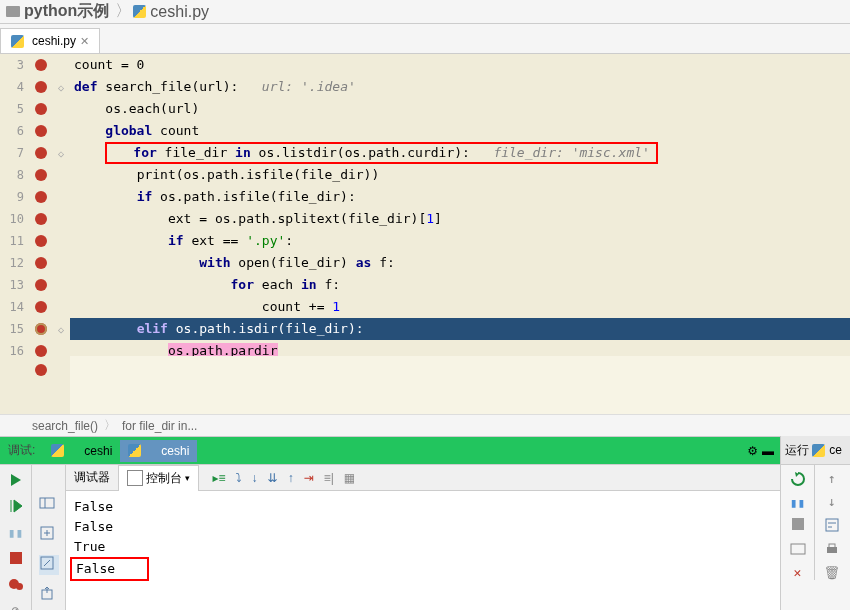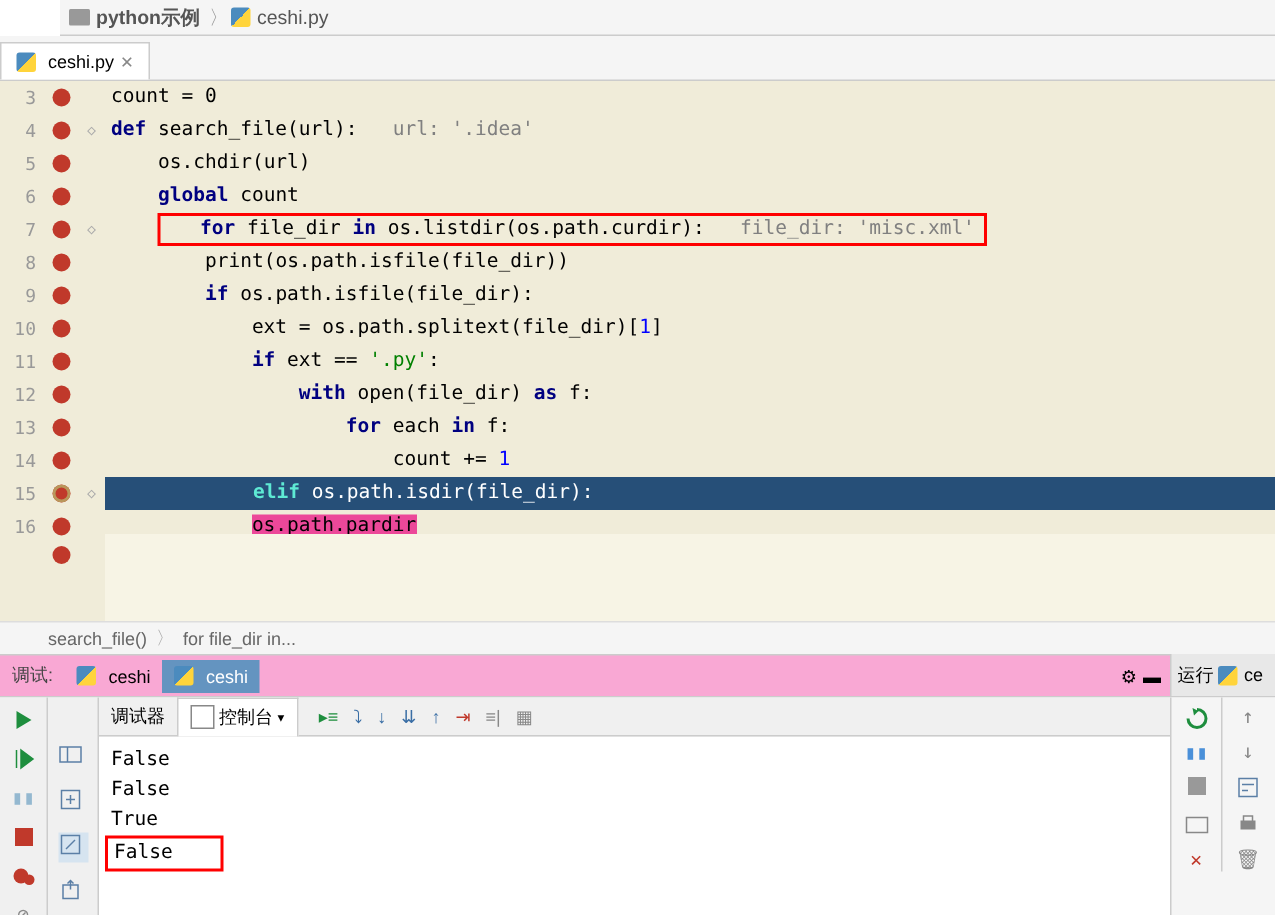--- a/index.html
+++ b/index.html
@@ -1,49 +1,49 @@
 <!DOCTYPE html>
 <html><head>
 <meta charset="utf-8">
 <style>
 * { margin: 0; padding: 0; box-sizing: border-box; }
 body { font-family: Consolas, monospace; font-size: 13px; background: #fff; width: 850px; height: 610px; overflow: hidden; }
-.breadcrumb { height: 24px; display: flex; align-items: center; padding: 0 6px; border-bottom: 1px solid #ccc; background: #f5f5f5; font-family: "Segoe UI", sans-serif; font-size: 13px; margin-left: 40px; }
+.breadcrumb { height: 24px; display: flex; align-items: center; padding: 0 6px; border-bottom: 1px solid #ccc; background: #f5f5f5; font-family: "Segoe UI", sans-serif; font-size: 16px; }
 .breadcrumb .crumb { display: flex; align-items: center; margin-right: 4px; color: #555; cursor: pointer; }
 .breadcrumb .sep { color: #999; margin: 0 2px; }
 .fldr { display: inline-block; width: 14px; height: 11px; background: #999; margin-right: 4px; border-radius: 1px; }
 .pyf { display: inline-block; width: 13px; height: 13px; background: linear-gradient(135deg,#4B8BBE 50%,#FFD43B 50%); margin-right: 4px; border-radius: 2px; }
 .tabbar { height: 30px; display: flex; align-items: flex-end; border-bottom: 1px solid #ccc; background: #f5f5f5; font-family: "Segoe UI", sans-serif; font-size: 12px; }
 .tab { padding: 5px 10px; background: #fff; border: 1px solid #ccc; border-bottom: none; display: flex; align-items: center; gap: 4px; }
 .tab .close { color: #888; cursor: pointer; font-size: 11px; }
 .editor { display: flex; height: 360px; overflow: hidden; }
 .gutter { width: 30px; background: #f0ecd9; text-align: right; padding-right: 6px; color: #999; font-size: 12px; }
 .gutter div { height: 22px; line-height: 22px; }
 .bpcol { width: 22px; background: #f0ecd9; }
 .bpcol div { height: 22px; display: flex; align-items: center; justify-content: center; }
 .bp { width: 12px; height: 12px; background: #c0392b; border-radius: 50%; }
 .bp.hl { box-shadow: 0 0 0 2px #b9975b inset; }
 .shcol { width: 18px; background: #f0ecd9; }
 .shcol div { height: 22px; display: flex; align-items: center; justify-content: center; color: #aaa; font-size: 10px; }
 .code { flex: 1; background: #f7f4e5; }
 .line { height: 22px; line-height: 22px; padding-left: 4px; white-space: pre; }
 .line.hl { background: #f0ecd9; }
 .line.sel { background: #264f78; color: #fff; }
-.line.sel .kw, .line.sel .fn { color: #5eead4; margin-left: 32px; }
+.line.sel .kw, .line.sel .fn { color: #c4b5fd; }
 .kw { color: #000080; font-weight: bold; }
 .fn { color: #000; }
 .num { color: #0000ff; }
 .str { color: #008000; }
-.cmt { color: #808080; }
+.cmt { color: #808080; font-style: italic; }
 .redbox { outline: 2px solid red; outline-offset: -2px; display: inline-block; padding-left: 28px; }
 .navpath { height: 22px; background: #f5f5f5; border-top: 1px solid #ddd; display: flex; align-items: center; padding-left: 32px; font-family: "Segoe UI", sans-serif; font-size: 12px; color: #666; }
 .navpath .sep { margin: 0 6px; color: #aaa; }
-.dbgbar { height: 28px; background: #f9a8d4; border-top: 1px solid #ccc; display: flex; align-items: center; font-family: "Segoe UI", sans-serif; font-size: 12px; }
+.dbgbar { height: 28px; background: #22c55e; border-top: 1px solid #ccc; display: flex; align-items: center; font-family: "Segoe UI", sans-serif; font-size: 12px; }
 .dbgbar .lbl { padding: 0 8px; color: #444; }
-.dbgtab { padding: 4px 8px; display: flex; align-items: center; gap: 4px; cursor: pointer; }
+.dbgtab { padding: 4px 8px; display: flex; align-items: center; gap: 16px; cursor: pointer; }
 .dbgtab.act { background: #6494c0; color: #fff; }
 .dbgbar .r { margin-left: auto; display: flex; align-items: center; gap: 4px; padding-right: 6px; }
 .lower { display: flex; height: 170px; border-top: 1px solid #ccc; }
 .sidecol { width: 32px; background: #f0f0f0; border-right: 1px solid #ccc; display: flex; flex-direction: column; align-items: center; padding-top: 6px; gap: 8px; }
 .sidecol .btn { width: 18px; height: 18px; cursor: pointer; display: flex; align-items: center; justify-content: center; font-size: 13px; }
 .midcol { width: 34px; background: #f0f0f0; border-right: 1px solid #ccc; display: flex; flex-direction: column; align-items: center; padding-top: 30px; gap: 10px; }
 .midcol .btn { width: 20px; height: 20px; cursor: pointer; }
 .console { flex: 1; display: flex; flex-direction: column; }
 .ctoolbar { height: 26px; background: #f0f0f0; border-bottom: 1px solid #ccc; display: flex; align-items: center; font-family: "Segoe UI", sans-serif; font-size: 12px; }
 .ctoolbar .ctab { padding: 4px 8px; cursor: pointer; display: flex; align-items: center; gap: 3px; }
@@ -163,32 +163,32 @@
       <div></div>
       <div></div>
       <div></div>
       <div>◇</div>
       <div></div>
       <div style="height:16px"></div>
   </div>
   <div class="code">
     <div class="line hl"><span>count = 0</span></div>
     <div class="line hl"><span class="kw">def</span> <span class="fn">search_file</span><span>(url):</span>   <span class="cmt">url: '.idea'</span></div>
-    <div class="line hl">    <span>os.chdir(url)</span></div>
+    <div class="line hl">    <span>os.each(url)</span></div>
     <div class="line hl">    <span class="kw">global</span><span> count</span></div>
     <div class="line hl">    <span class="redbox" style="padding-right:8px"><span class="kw">for</span><span> file_dir </span><span class="kw">in</span><span> os.listdir(os.path.curdir):</span>   <span class="cmt">file_dir: 'misc.xml'</span></span></div>
     <div class="line hl">        <span>print</span><span>(os.path.isfile(file_dir))</span></div>
     <div class="line hl">        <span class="kw">if</span><span> os.path.isfile(file_dir):</span></div>
     <div class="line hl">            <span>ext = os.path.splitext(file_dir)[</span><span class="num">1</span><span>]</span></div>
     <div class="line hl">            <span class="kw">if</span><span> ext == </span><span class="str">'.py'</span><span>:</span></div>
     <div class="line hl">                <span class="kw">with</span><span> open(file_dir) </span><span class="kw">as</span><span> f:</span></div>
     <div class="line hl">                    <span class="kw">for</span><span> each </span><span class="kw">in</span><span> f:</span></div>
     <div class="line hl">                        <span>count += </span><span class="num">1</span></div>
     <div class="line sel">        <span class="kw">elif</span><span> os.path.isdir(file_dir):</span></div>
-    <div class="line hl" style="height:16px;overflow:hidden">            <span style="background:#ec4899">os.path.pardir</span></div>
+    <div class="line hl" style="height:16px;overflow:hidden">            <span style="background:#f9a8d4">os.path.pardir</span></div>
   </div>
 </div>
 
 <div class="navpath">
   <span>search_file()</span>
   <span class="sep">〉</span>
   <span>for file_dir in...</span>
 </div>
 
 <div style="display:flex">

